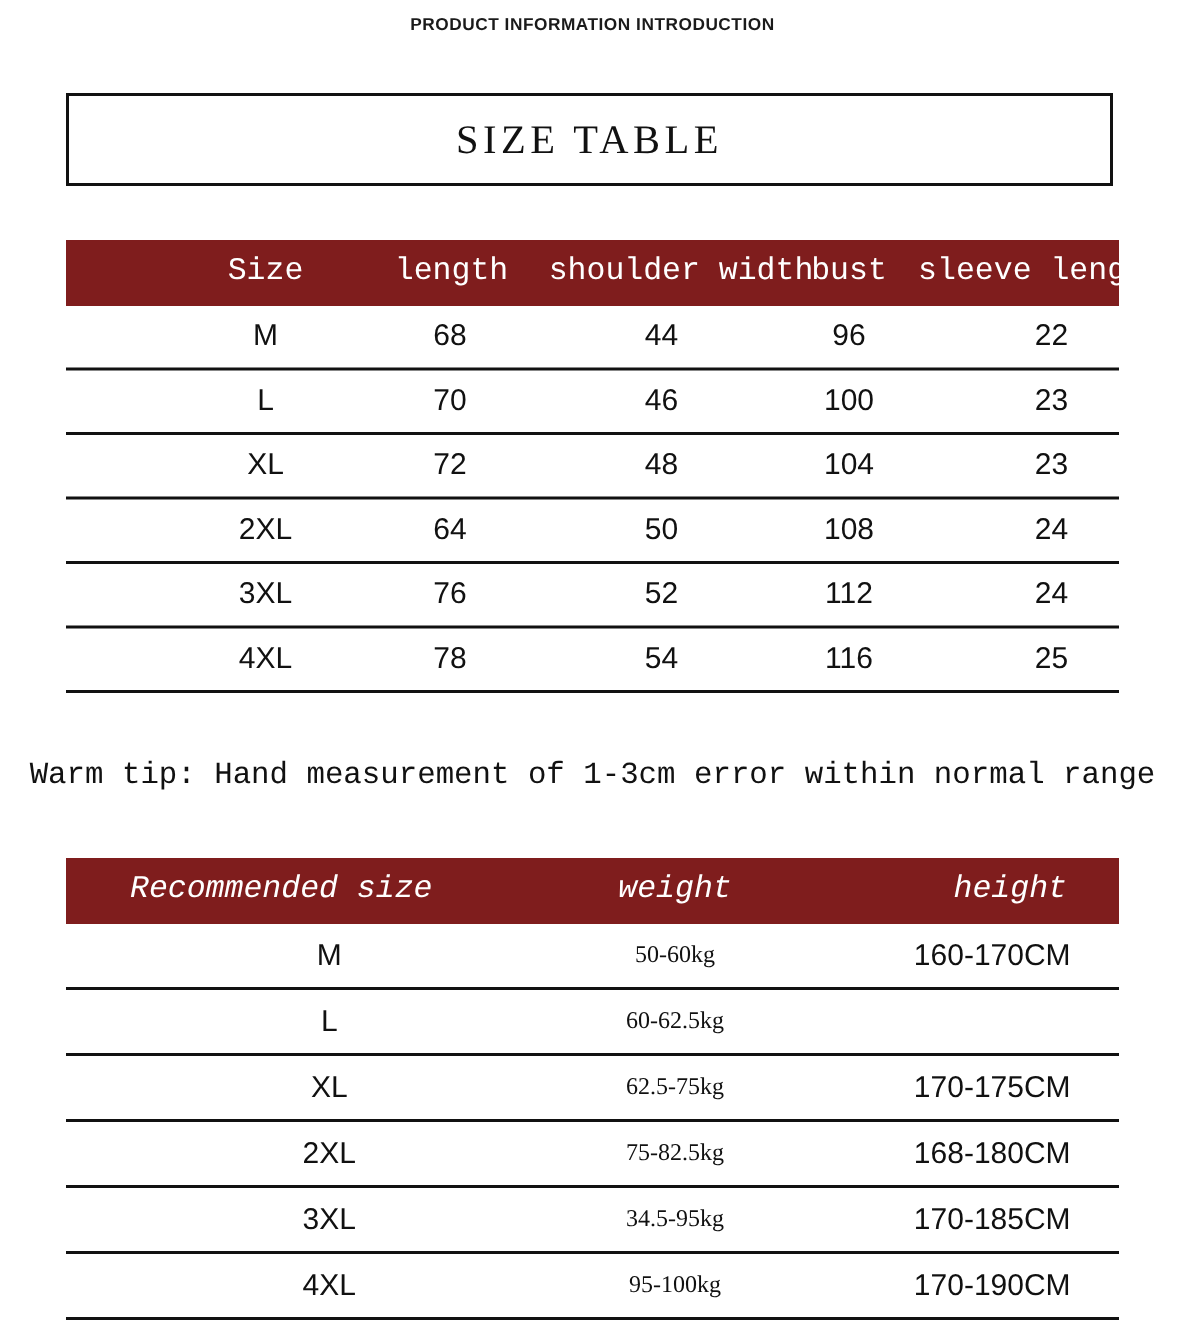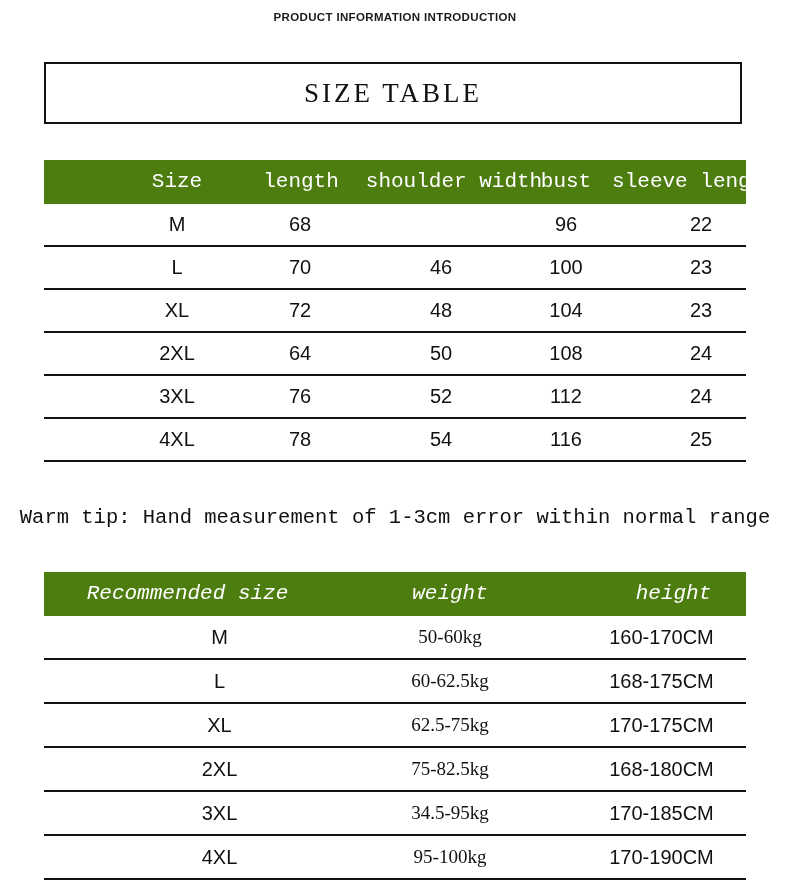--- a/index.html
+++ b/index.html
@@ -59,21 +59,21 @@
   
   .tbl {
     position: absolute;
     left: 44px;
     width: 702px;
   }
   #size-table { top: 160px; }
   #recommend-table { top: 572px; }
 
   .tbl-head {
-    background: #4d7c0f;
+    background: #7f1d1d;
     position: relative;
     height: 44px;
   }
   .tbl-head.narrow { height: 44px; font-style: italic; }
 
   .hcell {
     position: absolute;
     top: 0;
     height: 44px;
     line-height: 44px;
@@ -106,21 +106,21 @@
     font-size: 20px;
     font-weight: 300;
   }
   .cell.num {
     font-family: "Liberation Sans", sans-serif;
     font-size: 20px;
     font-weight: 300;
   }
   .cell.serif {
     font-family: "Liberation Serif", "DejaVu Serif", serif;
-    font-size: 19px;
+    font-size: 16px;
   }
 
   
   .t1-c0 { left: 58px;  width: 150px; }
   .t1-c1 { left: 200px; width: 112px; }
   .t1-c2 { left: 330px; width: 134px; }
   .t1-c3 { left: 455px; width: 134px; }
   .t1-c4 { left: 592px; width: 130px; }
 
   .h1-c0 { left: 58px;  width: 150px; }
@@ -166,20 +166,21 @@
     <div class="hcell c h1-c0">Size</div>
     <div class="hcell c h1-c1">length</div>
     <div class="hcell c h1-c2">shoulder width</div>
     <div class="hcell c h1-c3">bust</div>
     <div class="hcell c h1-c4">sleeve length</div>
   </div>
 
   <div class="row">
     <div class="cell sz t1-c0">M</div>
     <div class="cell num t1-c1">68</div>
+    <div class="cell num t1-c2">44</div>
     <div class="cell num t1-c3">96</div>
     <div class="cell num t1-c4">22</div>
   </div>
 
   <div class="row">
     <div class="cell sz t1-c0">L</div>
     <div class="cell num t1-c1">70</div>
     <div class="cell num t1-c2">46</div>
     <div class="cell num t1-c3">100</div>
     <div class="cell num t1-c4">23</div>
@@ -231,21 +232,20 @@
 
   <div class="row tall">
     <div class="cell sz t2-c0">M</div>
     <div class="cell serif t2-c1">50-60kg</div>
     <div class="cell num t2-c2">160-170CM</div>
   </div>
 
   <div class="row tall">
     <div class="cell sz t2-c0">L</div>
     <div class="cell serif t2-c1">60-62.5kg</div>
-    <div class="cell num t2-c2">168-175CM</div>
   </div>
 
   <div class="row tall">
     <div class="cell sz t2-c0">XL</div>
     <div class="cell serif t2-c1">62.5-75kg</div>
     <div class="cell num t2-c2">170-175CM</div>
   </div>
 
   <div class="row tall">
     <div class="cell sz t2-c0">2XL</div>

